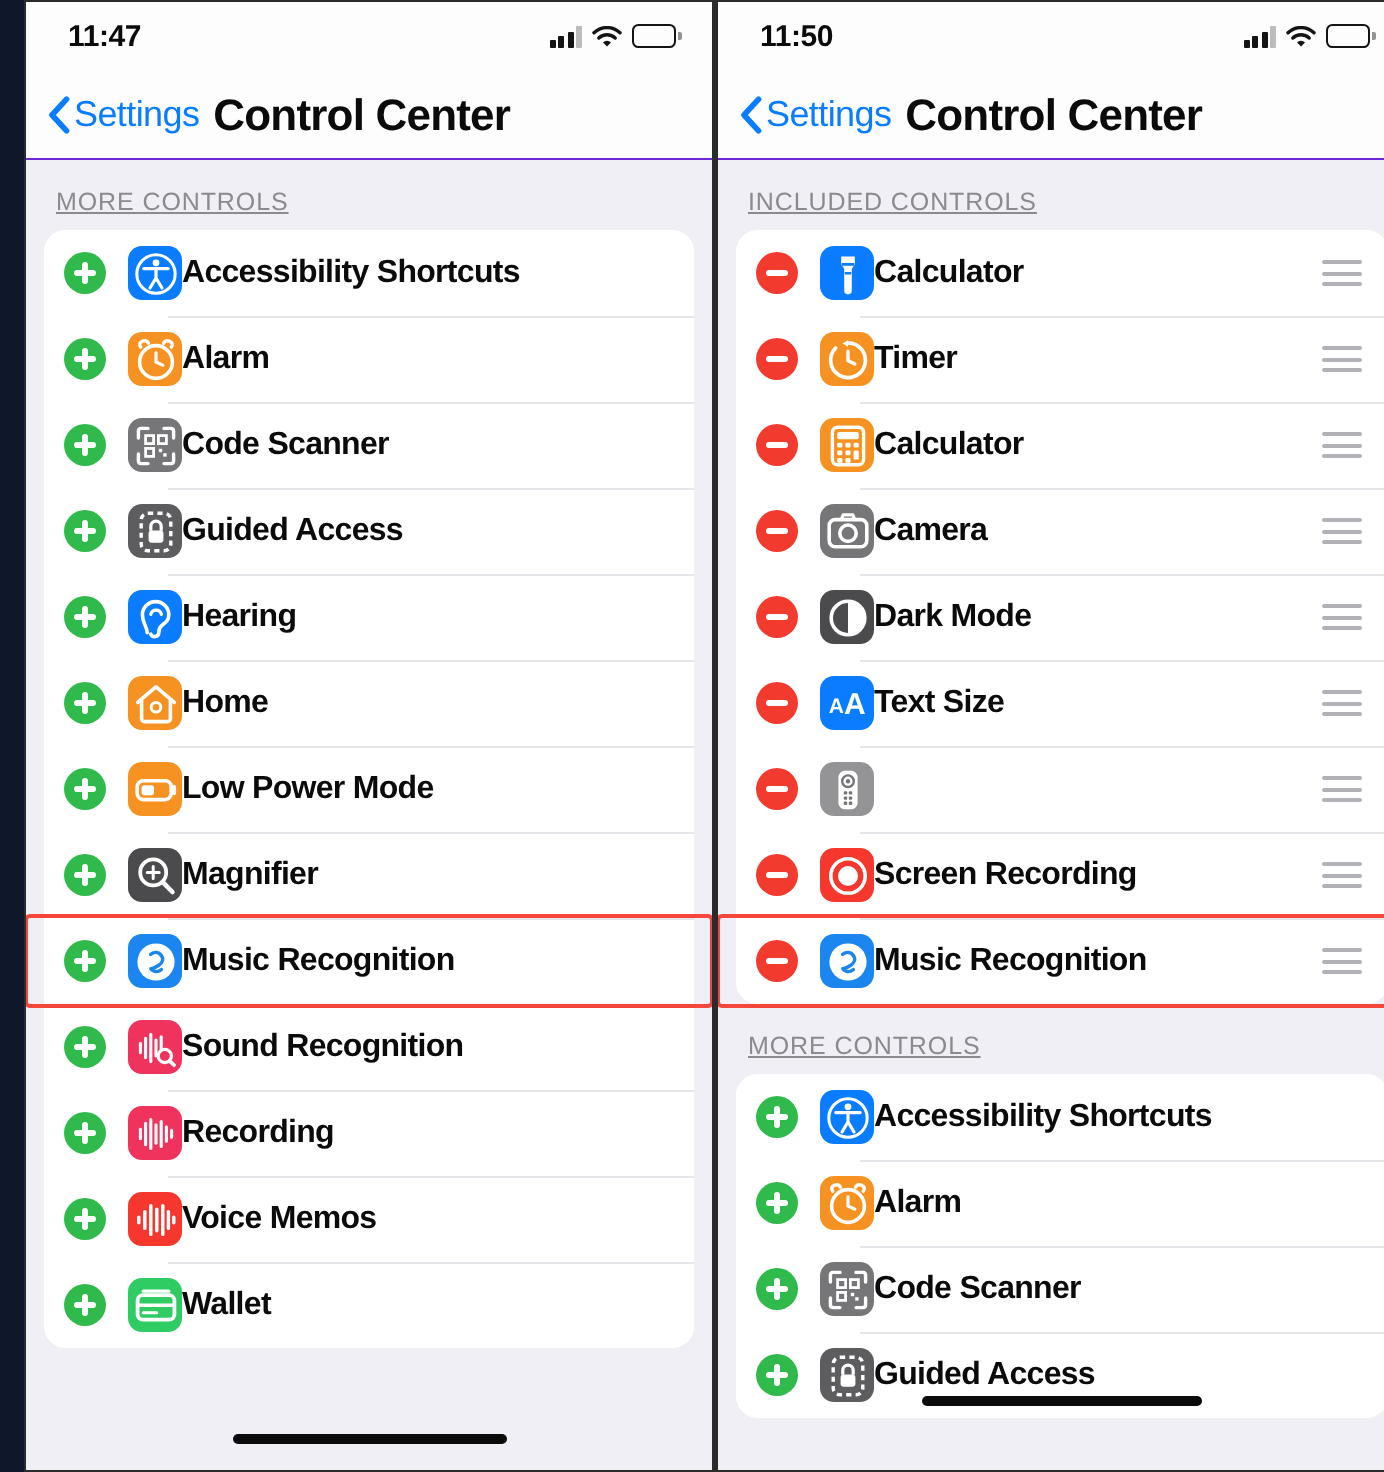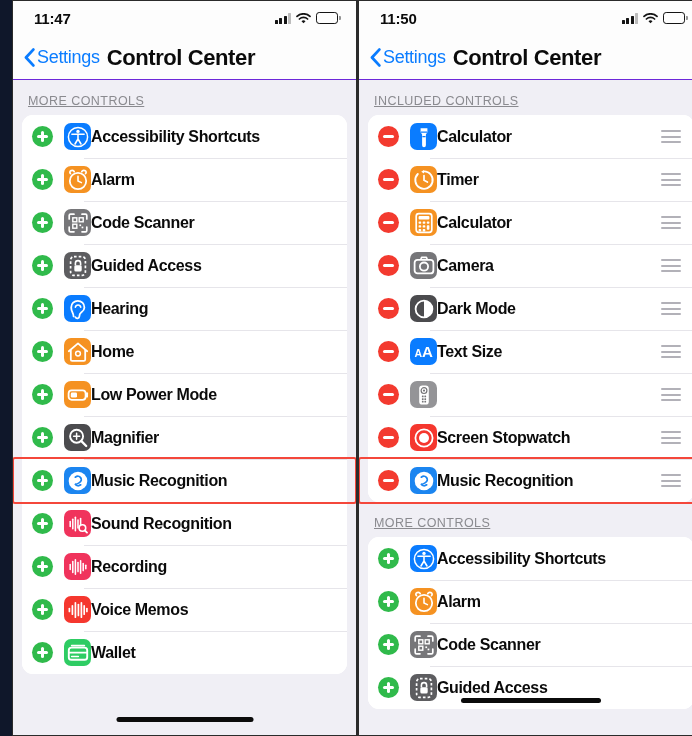--- a/index.html
+++ b/index.html
@@ -766,21 +766,21 @@
                   <div class="circ rem">
                     <span class="bar"></span>
                   </div>
                 </div>
         <div class="appicon ic" style="background:#f5372e;">
                   <svg width="24" height="24" viewBox="0 0 24 24">
         <circle cx="12" cy="12" r="8.6" fill="none" stroke="#fff" stroke-width="1.8"></circle>
         <circle cx="12" cy="12" r="5" fill="#fff"></circle>
       </svg>
                 </div>
-        <div class="label">Screen Stopwatch</div>
+        <div class="label">Screen Recording</div>
         <div class="grip">
                   <i></i>
                   <i></i>
                   <i></i>
                 </div>
       </div>
     </div>
             <div class="row">
       <div class="sep"></div>
       <div class="row-inner">

